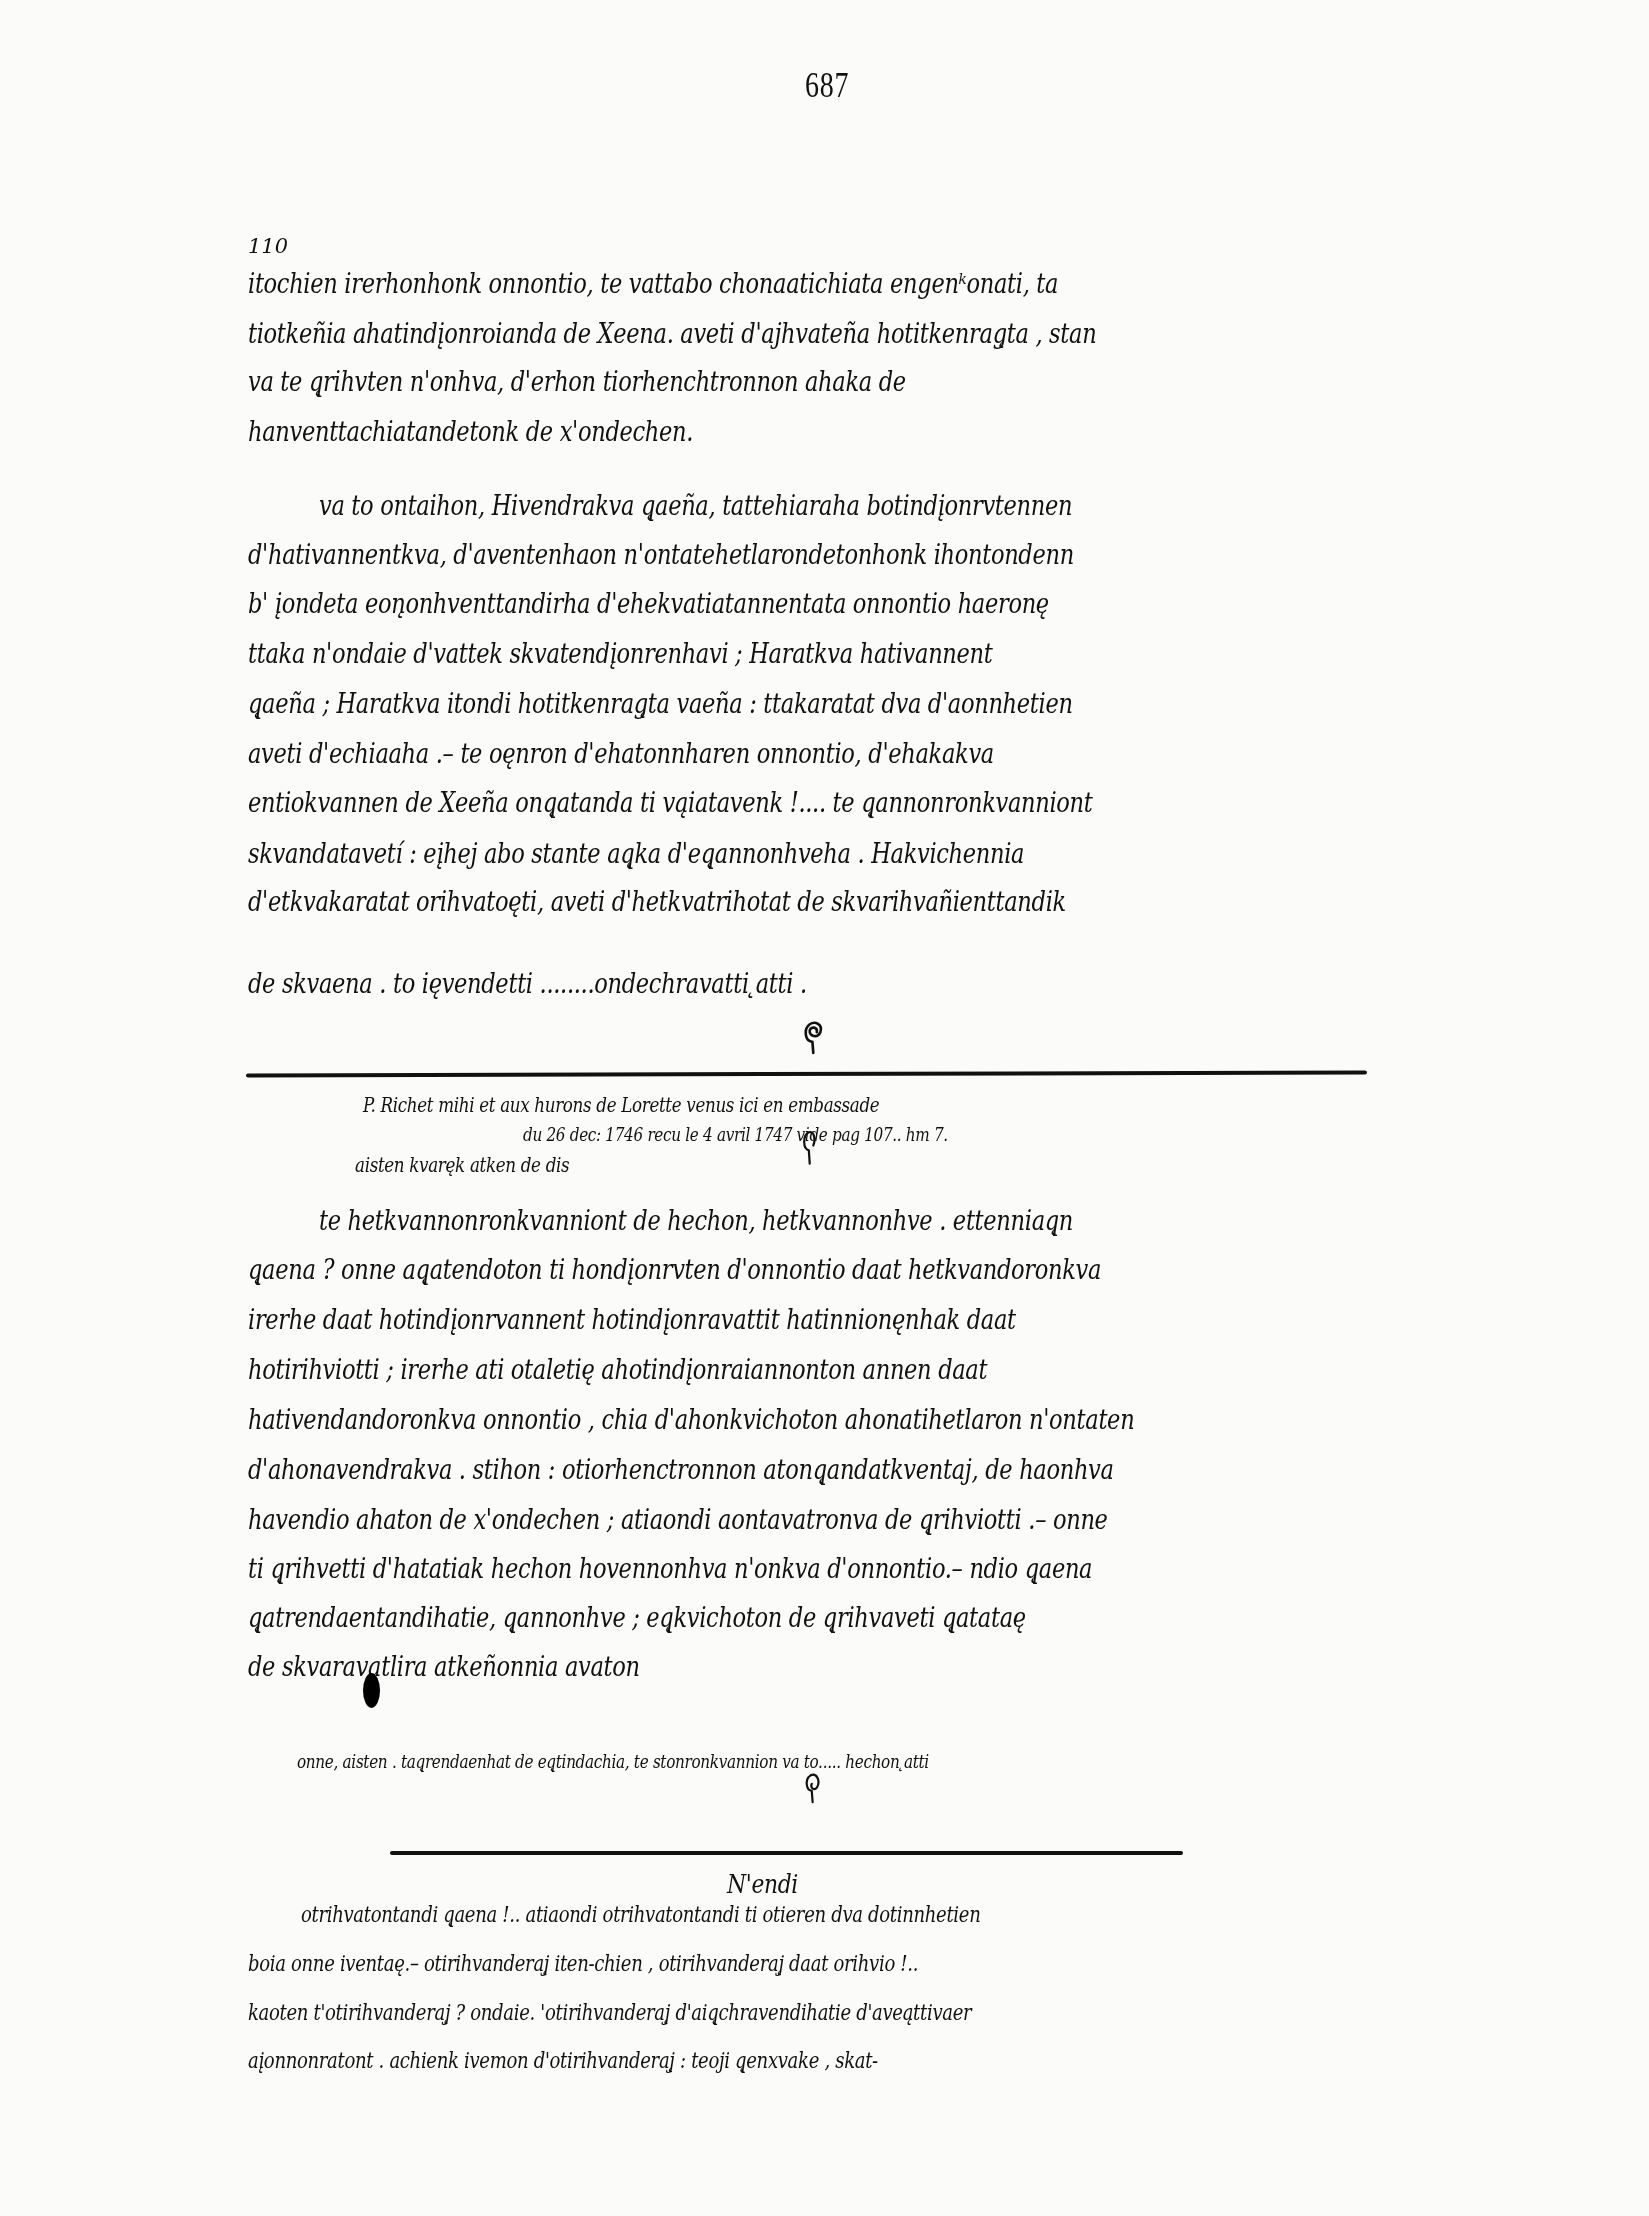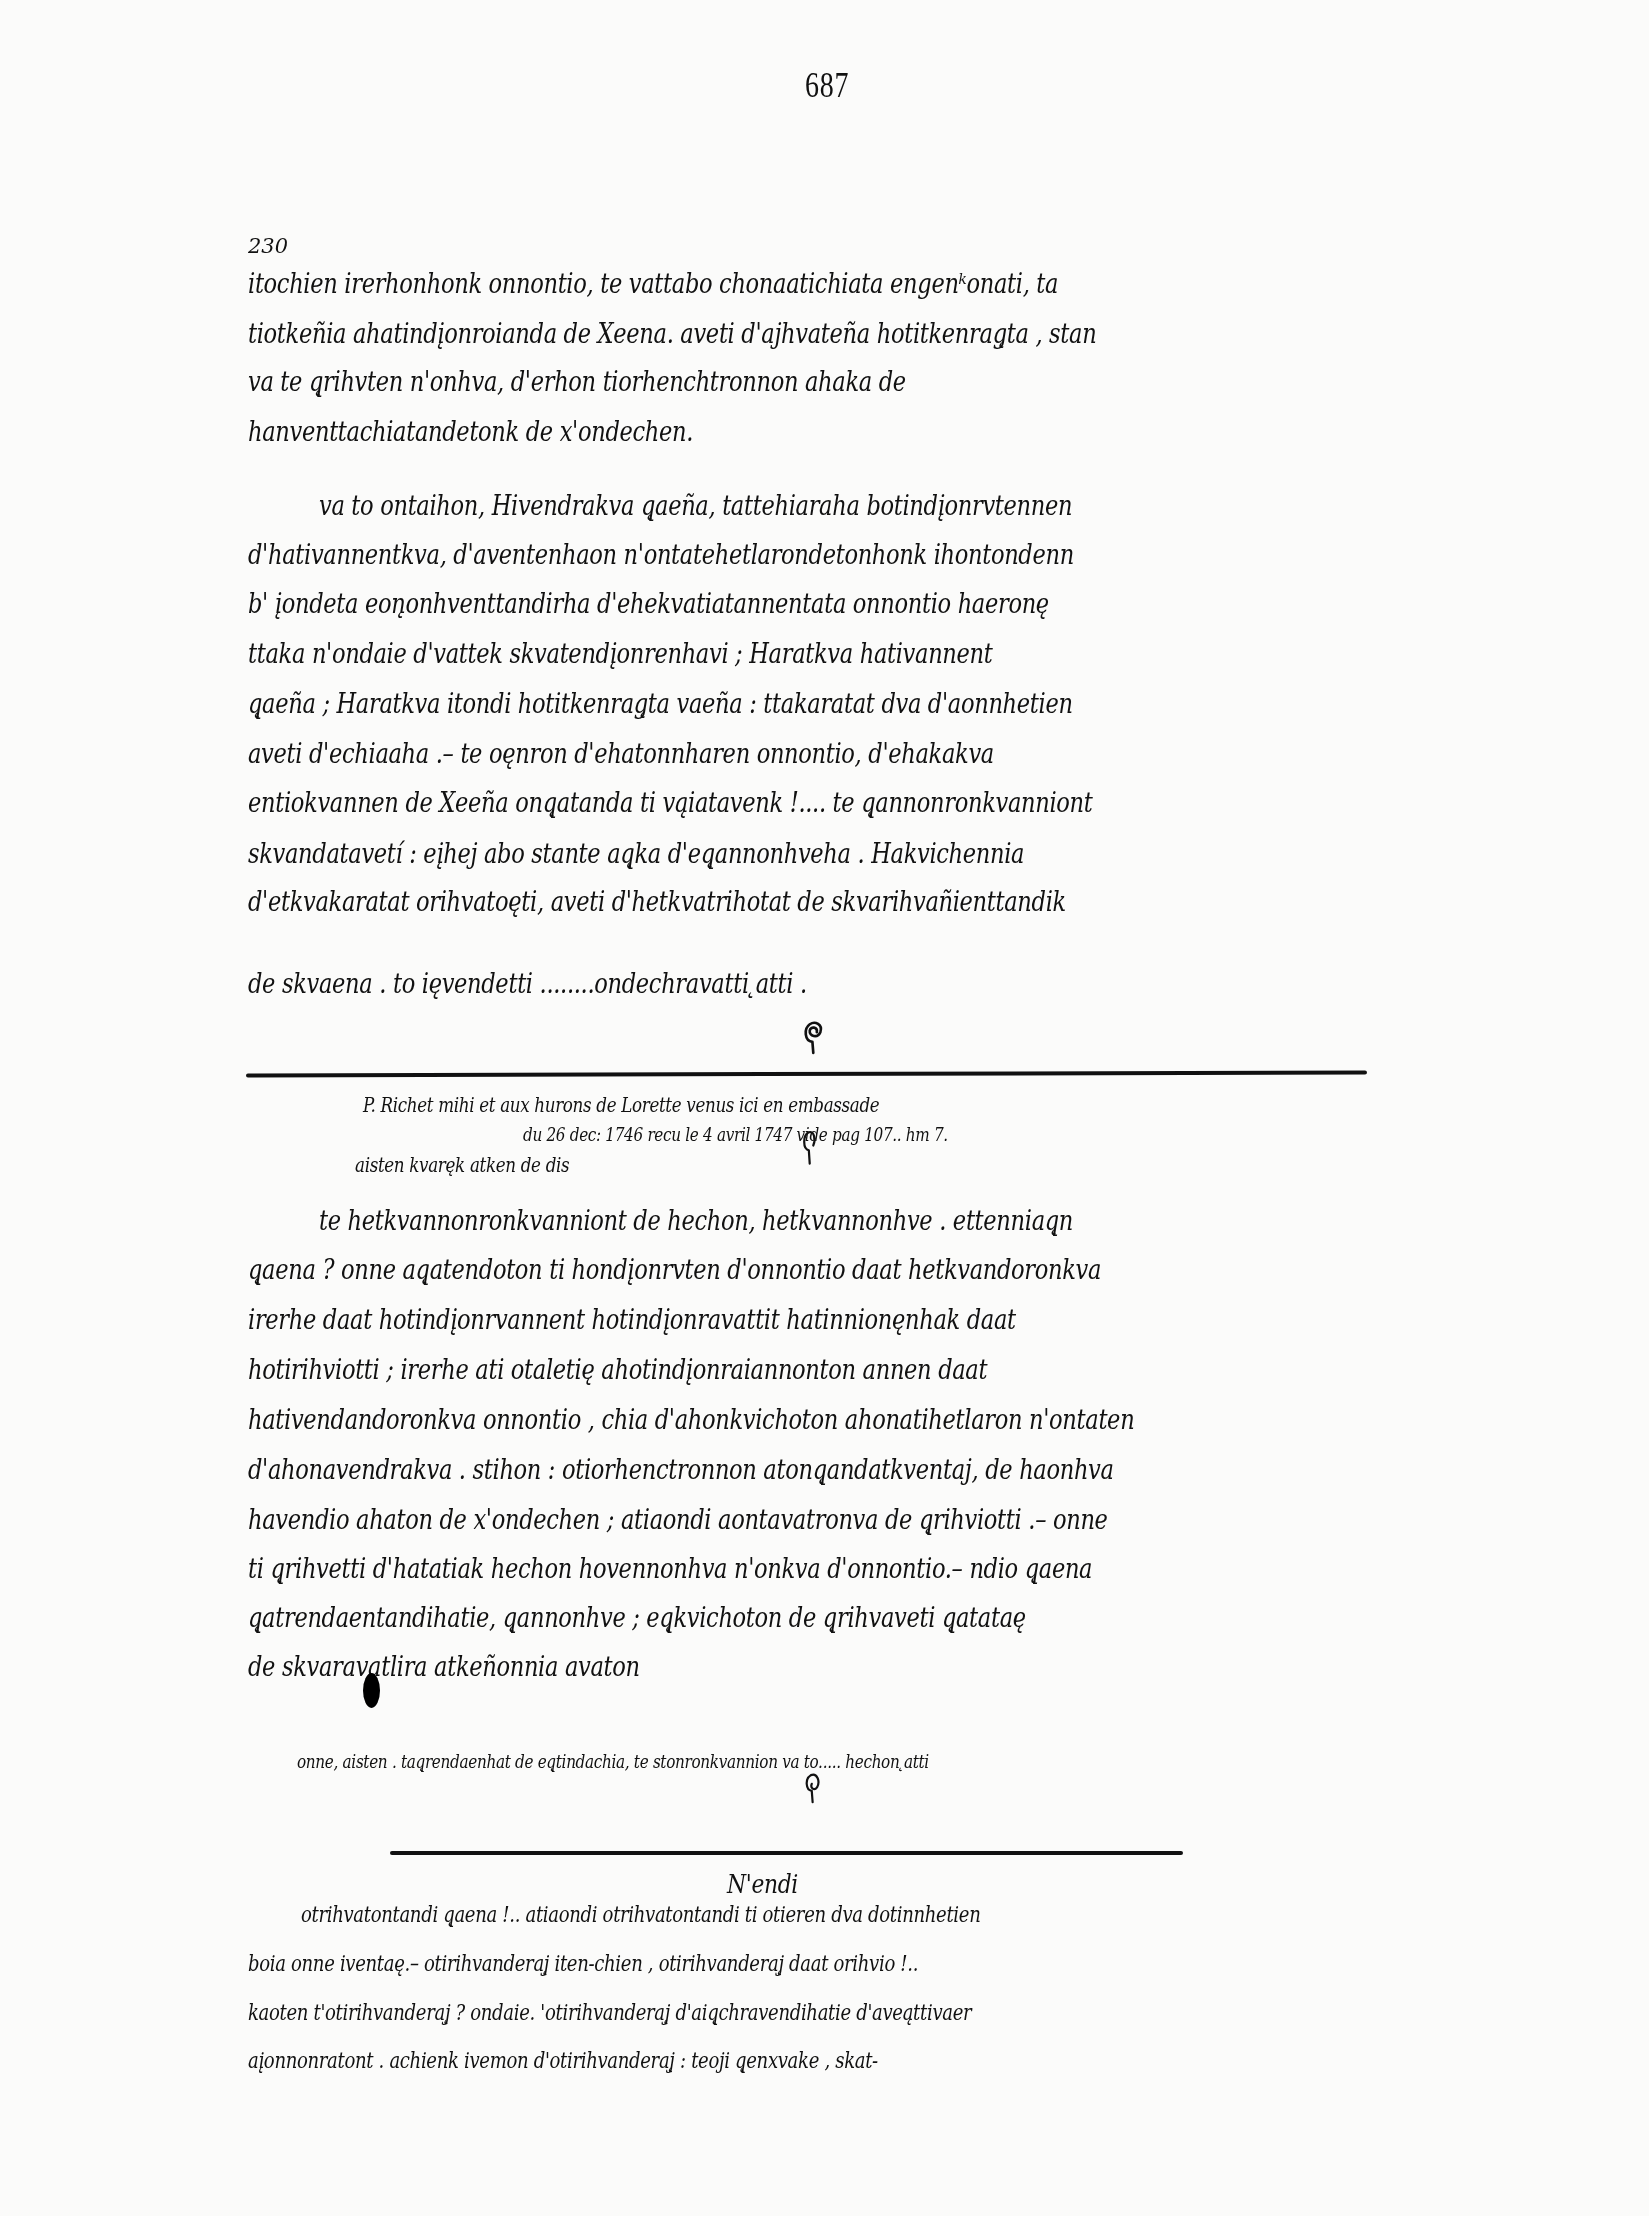--- a/index.html
+++ b/index.html
@@ -23,21 +23,21 @@
   .ornament {
     position:absolute; width:26.6px; height:53px;
   }
   .divider { position:absolute; height:4.4px; background:#111; border-radius:2.7px; }
   .blot { position:absolute; width:17px; height:35px; background:#000; border-radius:50%; }
 </style>
 </head>
 <body>
 
 <div class="page-num">687</div>
-<div class="margin-num">230</div>
+<div class="margin-num">110</div>
 
 <div class="line" style="top:266px">itochien irerhonhonk onnontio, te vattabo chonaatichiata engenᵏonati, ta</div>
 <div class="line" style="top:316px">tiotkeñia ahatindįonroianda de Xeena. aveti d'ajhvateña hotitkenrag̨ta , stan</div>
 <div class="line" style="top:364px">va te q̨rihvten n'onhva, d'erhon tiorhenchtronnon ahaka de</div>
 <div class="line" style="top:414px">hanventtachiatandetonk de x'ondechen.</div>
 
 <div class="line indent" style="top:488px">va to ontaihon, Hivendrakva q̨aeña, tattehiaraha botindįonrvtennen</div>
 <div class="line" style="top:537px">d'hativannentkva, d'aventenhaon n'ontatehetlarondetonhonk ihontondenn</div>
 <div class="line" style="top:586px">b' įondeta eon̨onhventtandirha d'ehekvatiatannentata onnontio haeronę</div>
 <div class="line" style="top:636px">ttaka n'ondaie d'vattek skvatendįonrenhavi ; Haratkva hativannent</div>

